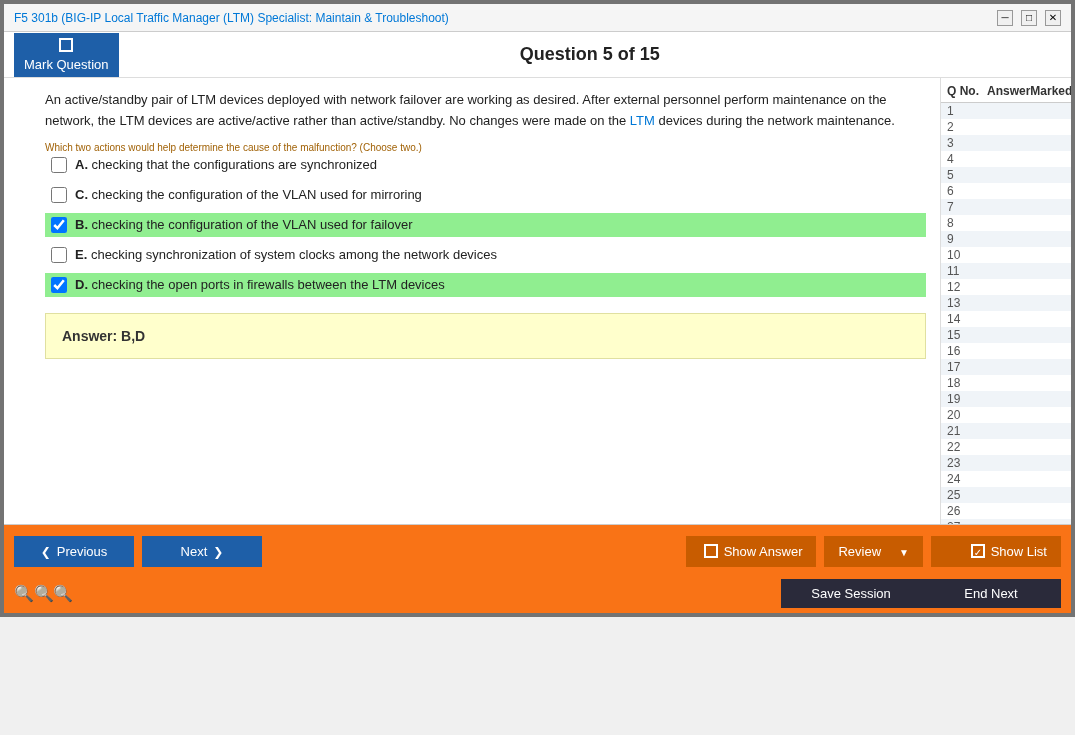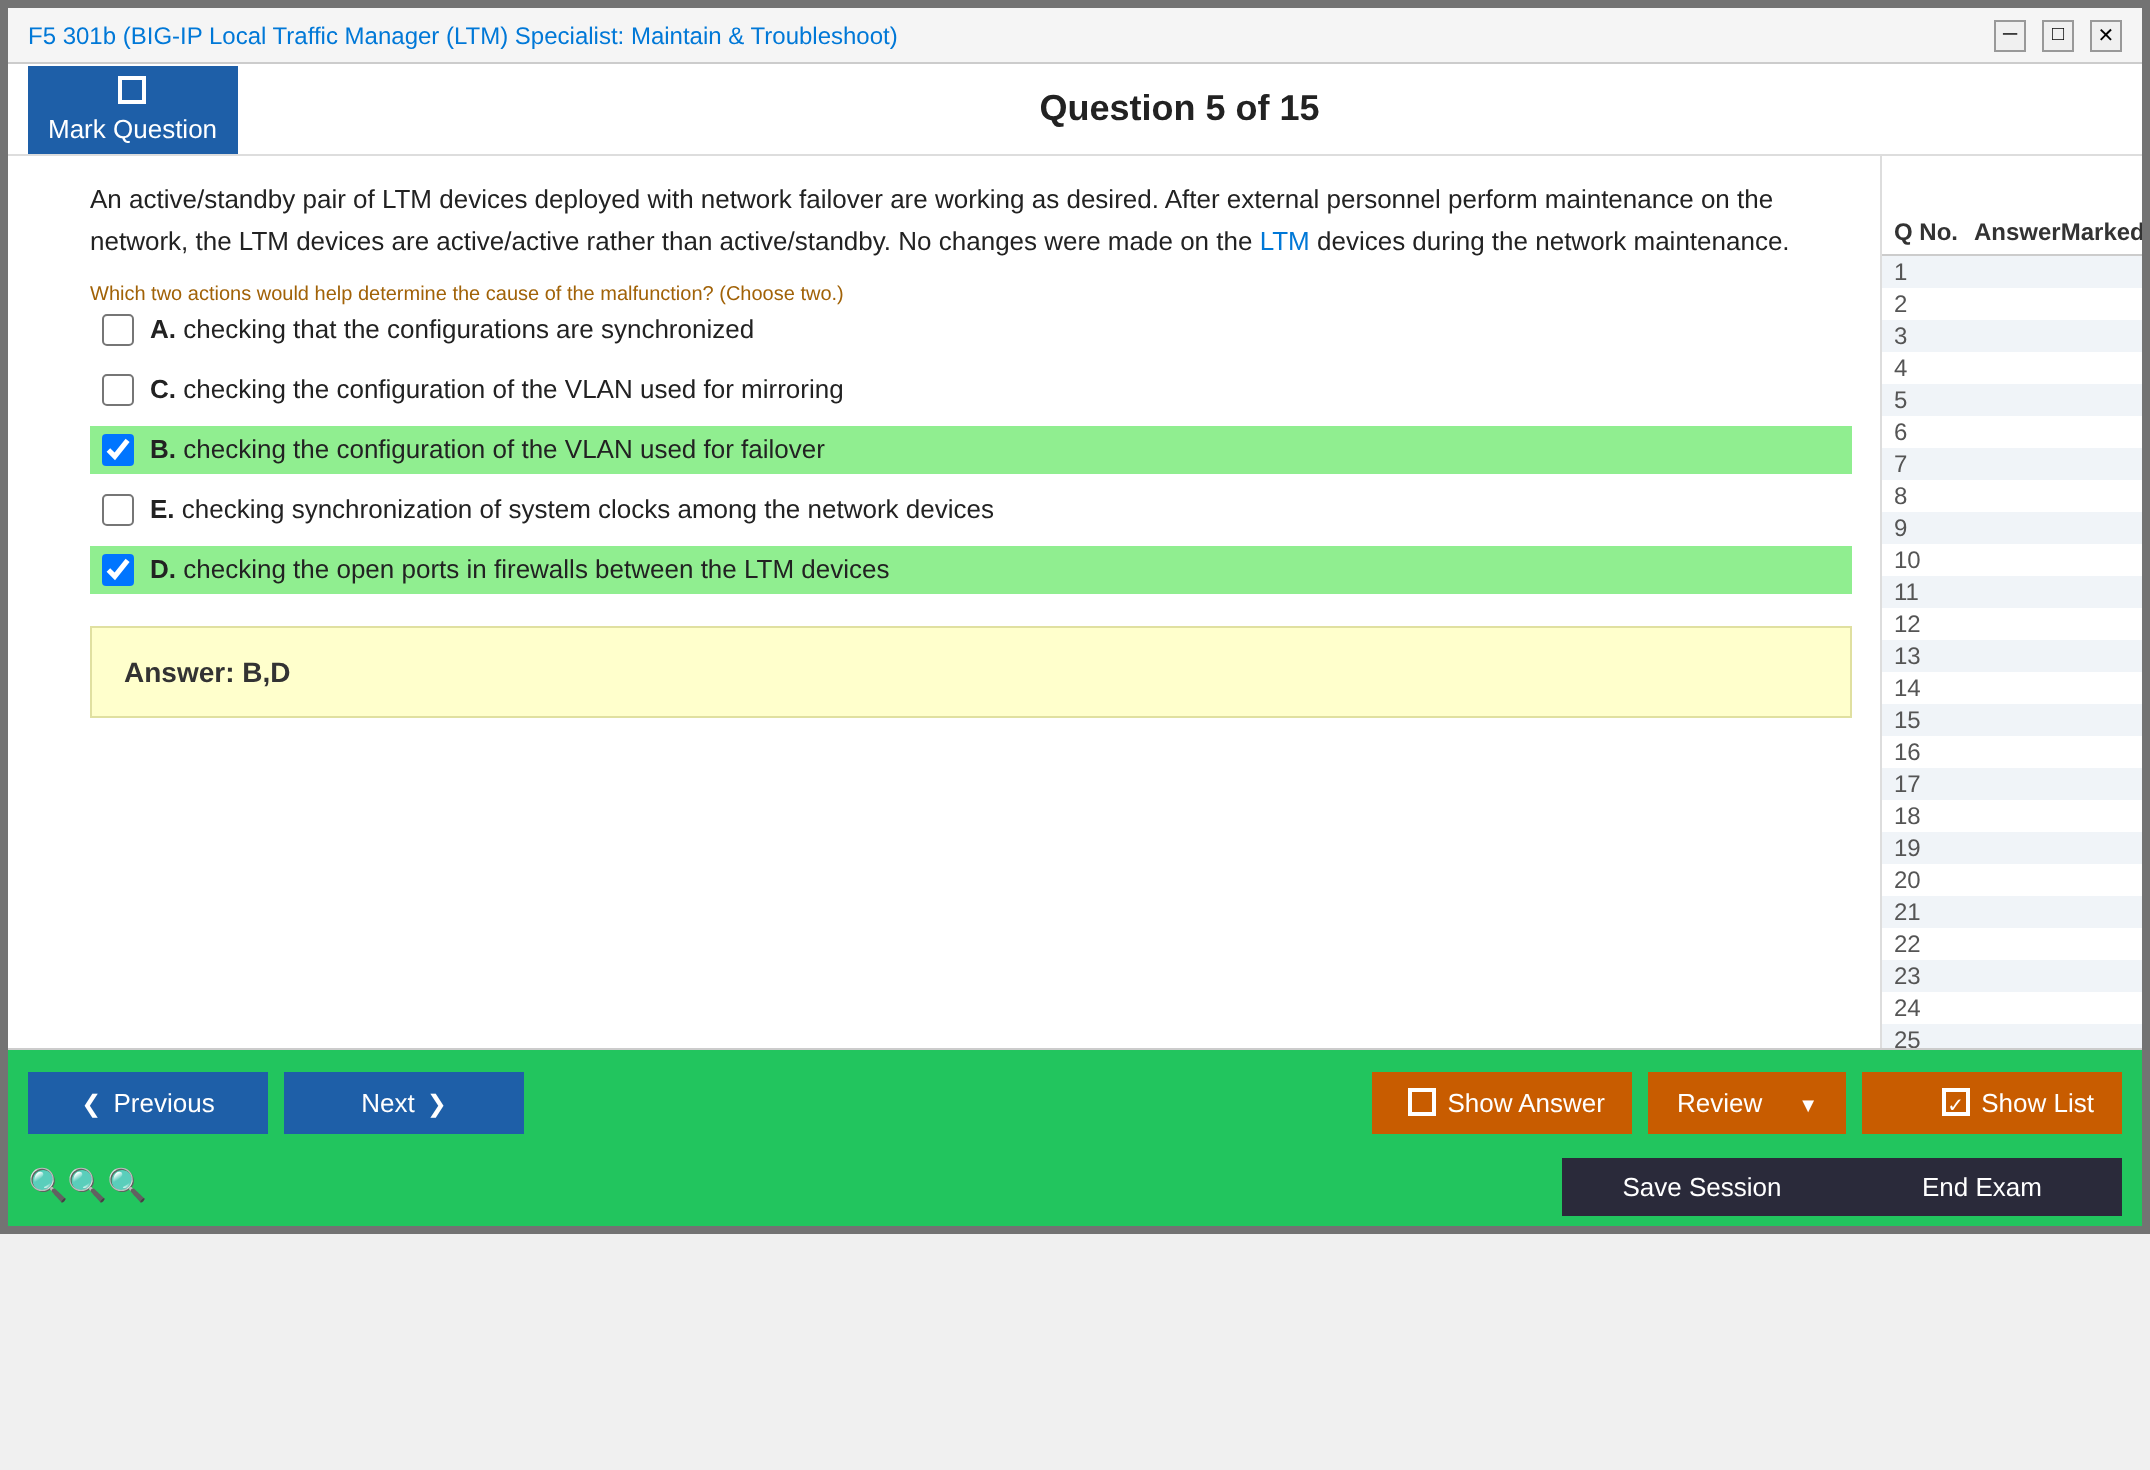--- a/index.html
+++ b/index.html
@@ -25,33 +25,33 @@
 
     .options { display: flex; flex-direction: column; gap: 6px; margin-bottom: 16px; }
     .option-row { display: flex; align-items: center; gap: 8px; padding: 4px 6px; }
     .option-row.selected-green { background: #90ee90; }
     .option-row input[type="checkbox"] { width: 16px; height: 16px; flex-shrink: 0; }
     .option-label { font-size: 13px; color: #222; }
 
     .answer-box { background: #ffffcc; border: 1px solid #e0e0a0; padding: 14px 16px; margin-top: 8px; font-size: 14px; font-weight: bold; color: #333; }
 
     .sidebar { width: 130px; overflow-y: auto; background: #fff; padding: 4px 0; }
-    .sidebar-header { display: grid; grid-template-columns: 40px 1fr 60px; font-size: 12px; font-weight: bold; color: #333; padding: 2px 6px 4px 6px; border-bottom: 1px solid #ccc; margin-top: 25px; }
+    .sidebar-header { display: grid; grid-template-columns: 40px 1fr 60px; font-size: 12px; font-weight: bold; color: #333; padding: 2px 6px 4px 6px; border-bottom: 1px solid #ccc; }
     .sidebar-row { display: grid; grid-template-columns: 40px 1fr 60px; font-size: 12px; color: #333; padding: 1px 6px; }
     .sidebar-row:nth-child(even) { background: #f0f4f8; }
     .sidebar-num { color: #555; }
     .nav-btn-blue { background: #1e5fa8; color: #fff; border: none; padding: 8px 20px; cursor: pointer; font-size: 13px; display: flex; align-items: center; gap: 6px; min-width: 120px; justify-content: center; }
     .nav-btn-orange { background: #c85c00; color: #fff; border: none; padding: 8px 14px; cursor: pointer; font-size: 13px; display: flex; align-items: center; gap: 6px; min-width: 130px; justify-content: flex-end; }
     .spacer { flex: 1; }
     .chevron-left::before { content: '❮'; font-size: 12px; }
     .chevron-right::before { content: '❯'; font-size: 12px; }
     .zoom-btn { background: none; border: none; cursor: pointer; font-size: 14px; color: #333; }
     .action-btn-dark { background: #2a2a3a; color: #fff; border: none; padding: 7px 20px; cursor: pointer; font-size: 13px; min-width: 140px; }
 
-    .bottom-combined { border-top: 1px solid #ccc; background: #22c55e; }
+    .bottom-combined { border-top: 1px solid #ccc; background: #f97316; }
     .bottom-row1 { display: flex; align-items: center; gap: 8px; padding: 8px 10px; height: 52px; }
     .bottom-row2 { display: flex; align-items: center; padding: 4px 10px 8px 10px; height: 36px; }
 
     .review-btn { background: #c85c00; color: #fff; border: none; padding: 8px 14px; cursor: pointer; font-size: 13px; display: flex; align-items: center; gap: 18px; }
     .review-arrow::after { content: '▼'; font-size: 10px; }
   </style>
 </head>
 <body>
 
 <div class="window">
@@ -312,19 +312,19 @@
 
     <div class="bottom-row2">
       <button class="zoom-btn" style="font-size:16px;">🔍</button>
       <button class="zoom-btn" style="font-size:16px;">🔍</button>
       <button class="zoom-btn" style="font-size:16px;">🔍</button>
       <div class="spacer"></div>
       <button class="action-btn-dark">
         <span>Save Session</span>
       </button>
       <button class="action-btn-dark">
-        <span>End Exam</span>
+        <span>End Next</span>
       </button>
     </div>
 
   </div>
 
 </div>
 
 </body></html>

